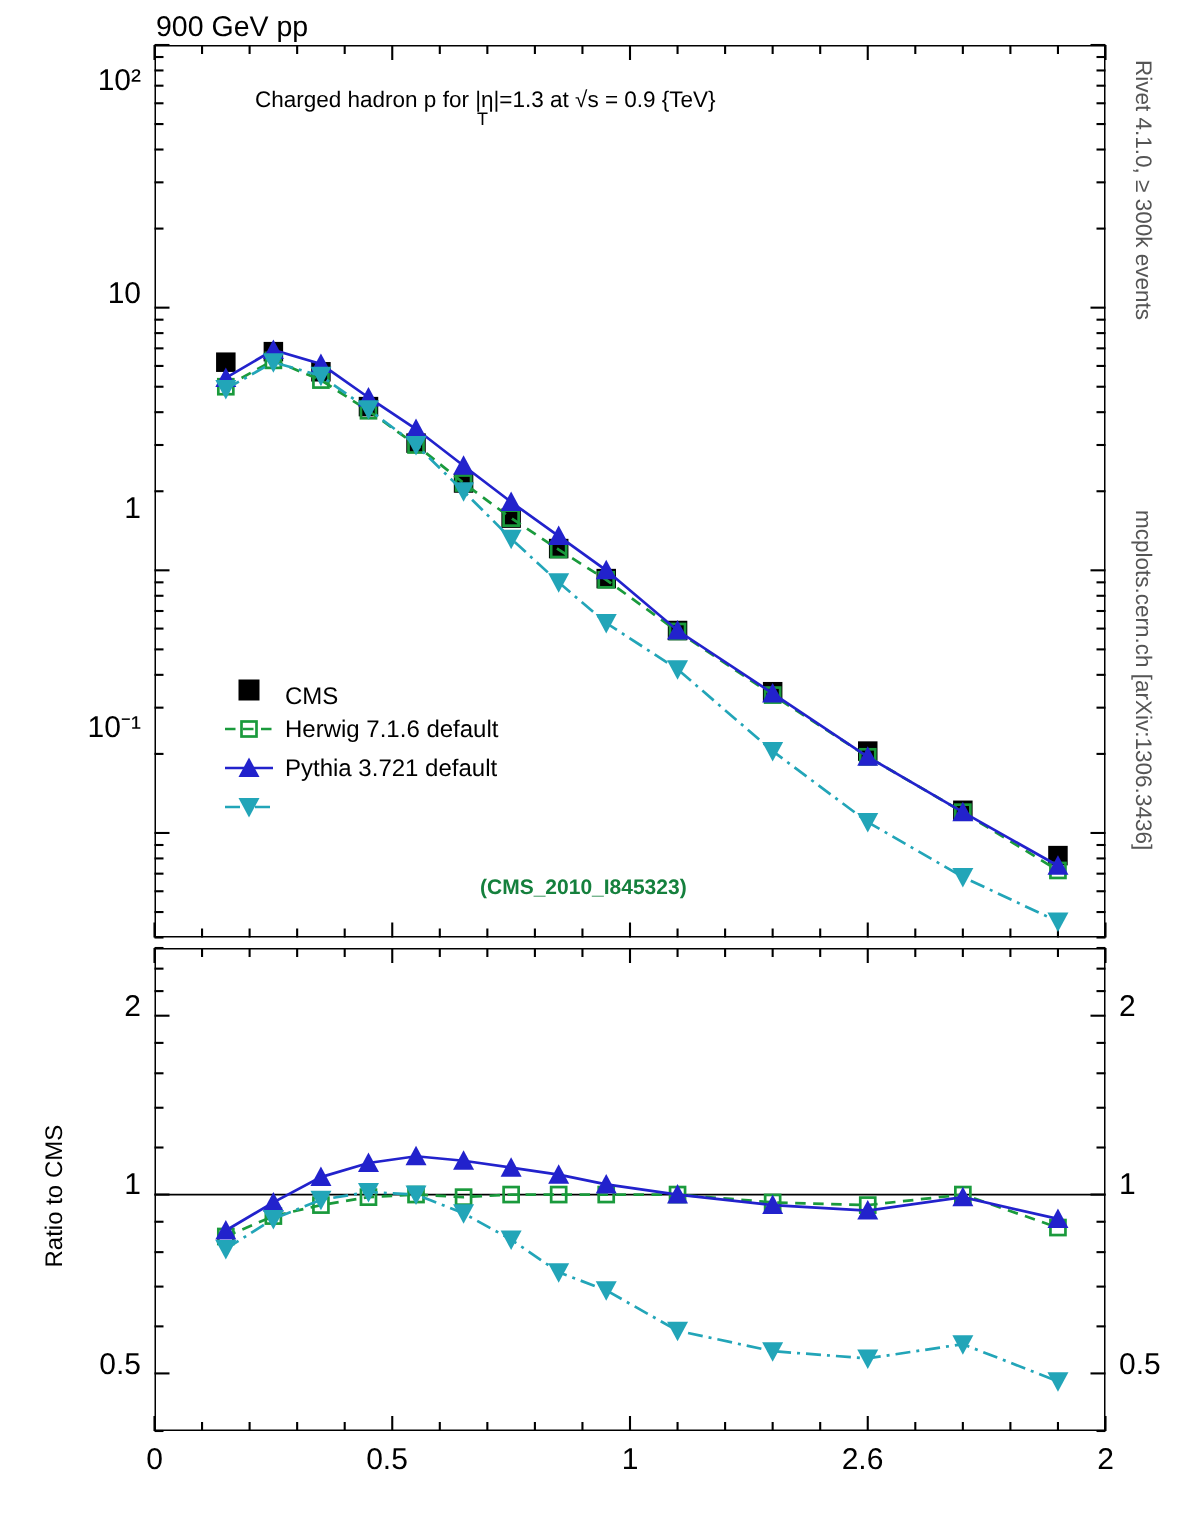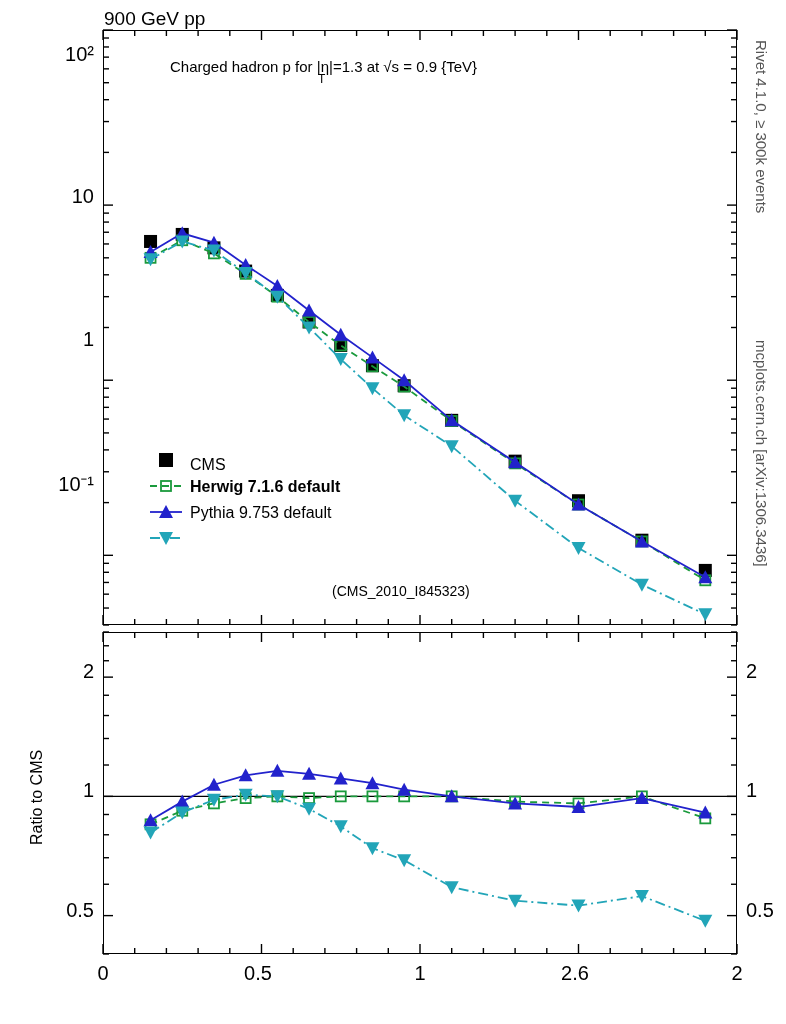--- a/index.html
+++ b/index.html
@@ -51,21 +51,21 @@
   <div class="ticklbl" style="left:746px;top:899px;width:40px;text-align:left;">0.5</div>
 
   <div class="txt rot" style="left:28px;top:845px;font-size:16px;transform:rotate(-90deg);">Ratio to CMS</div>
 
   <div class="ticklbl c" style="left:83px;top:962px;width:40px;">0</div>
   <div class="ticklbl c" style="left:238px;top:962px;width:40px;">0.5</div>
   <div class="ticklbl c" style="left:400px;top:962px;width:40px;">1</div>
   <div class="ticklbl c" style="left:555px;top:962px;width:40px;">2.6</div>
   <div class="ticklbl c" style="left:717px;top:962px;width:40px;">2</div>
 
-  <div class="txt" style="left:332px;top:583px;font-size:14px;color:#000000;">(CMS_2010_I845323)</div>
+  <div class="txt" style="left:320px;top:583px;font-size:14px;color:#15803d;font-weight:bold;">(CMS_2010_I845323)</div>
 
   <svg width="786" height="1024">
     <g id="ticks-main">
         <line x1="103" y1="625" x2="103" y2="615" stroke="#000" stroke-width="1.4"></line>
         <line x1="103" y1="30" x2="103" y2="40" stroke="#000" stroke-width="1.4"></line>
         <line x1="134.7" y1="625" x2="134.7" y2="619" stroke="#000" stroke-width="1.4"></line>
         <line x1="134.7" y1="30" x2="134.7" y2="36" stroke="#000" stroke-width="1.4"></line>
         <line x1="166.4" y1="625" x2="166.4" y2="619" stroke="#000" stroke-width="1.4"></line>
         <line x1="166.4" y1="30" x2="166.4" y2="36" stroke="#000" stroke-width="1.4"></line>
         <line x1="198.1" y1="625" x2="198.1" y2="619" stroke="#000" stroke-width="1.4"></line>
@@ -352,22 +352,22 @@
         <polygon points="404.15,867.2063756404851 397.15,854.2063756404851 411.15,854.2063756404851" fill="#22a5b8"></polygon>
         <polygon points="451.70000000000005,894.1404385264086 444.70000000000005,881.1404385264086 458.70000000000005,881.1404385264086" fill="#22a5b8"></polygon>
         <polygon points="515.1,907.7884785358752 508.1,894.7884785358752 522.1,894.7884785358752" fill="#22a5b8"></polygon>
         <polygon points="578.5,912.5895359791219 571.5,899.5895359791219 585.5,899.5895359791219" fill="#22a5b8"></polygon>
         <polygon points="641.9,903.1177827822738 634.9,890.1177827822738 648.9,890.1177827822738" fill="#22a5b8"></polygon>
         <polygon points="705.3,927.8531432013815 698.3,914.8531432013815 712.3,914.8531432013815" fill="#22a5b8"></polygon>
       </g>
   </svg>
 
   <div class="txt" style="left:190px;top:456px;">CMS</div>
-  <div class="txt" style="left:190px;top:478px;font-weight:bold;">Herwig 7.1.6 default</div>
-  <div class="txt" style="left:190px;top:504px;">Pythia 9.753 default</div>
+  <div class="txt" style="left:190px;top:478px;">Herwig 7.1.6 default</div>
+  <div class="txt" style="left:190px;top:504px;">Pythia 3.721 default</div>
   <svg width="786" height="1024" style="pointer-events:none;">
     <g id="legend-keys">
         <rect x="159" y="453" width="14" height="14" fill="#000000"></rect>
         <line x1="150" y1="486" x2="182" y2="486" stroke="#1a9a3c" stroke-width="1.8" stroke-dasharray="7,5"></line>
         <rect x="161" y="481" width="10" height="10" fill="none" stroke="#1a9a3c" stroke-width="1.8"></rect>
         <line x1="150" y1="512" x2="182" y2="512" stroke="#2222cc" stroke-width="1.8"></line>
         <polygon points="166,505 159,518 173,518" fill="#2222cc"></polygon>
         <line x1="150" y1="538" x2="182" y2="538" stroke="#22a5b8" stroke-width="1.8" stroke-dasharray="10,4,2,4"></line>
         <polygon points="166,545 159,532 173,532" fill="#22a5b8"></polygon>
       </g>

